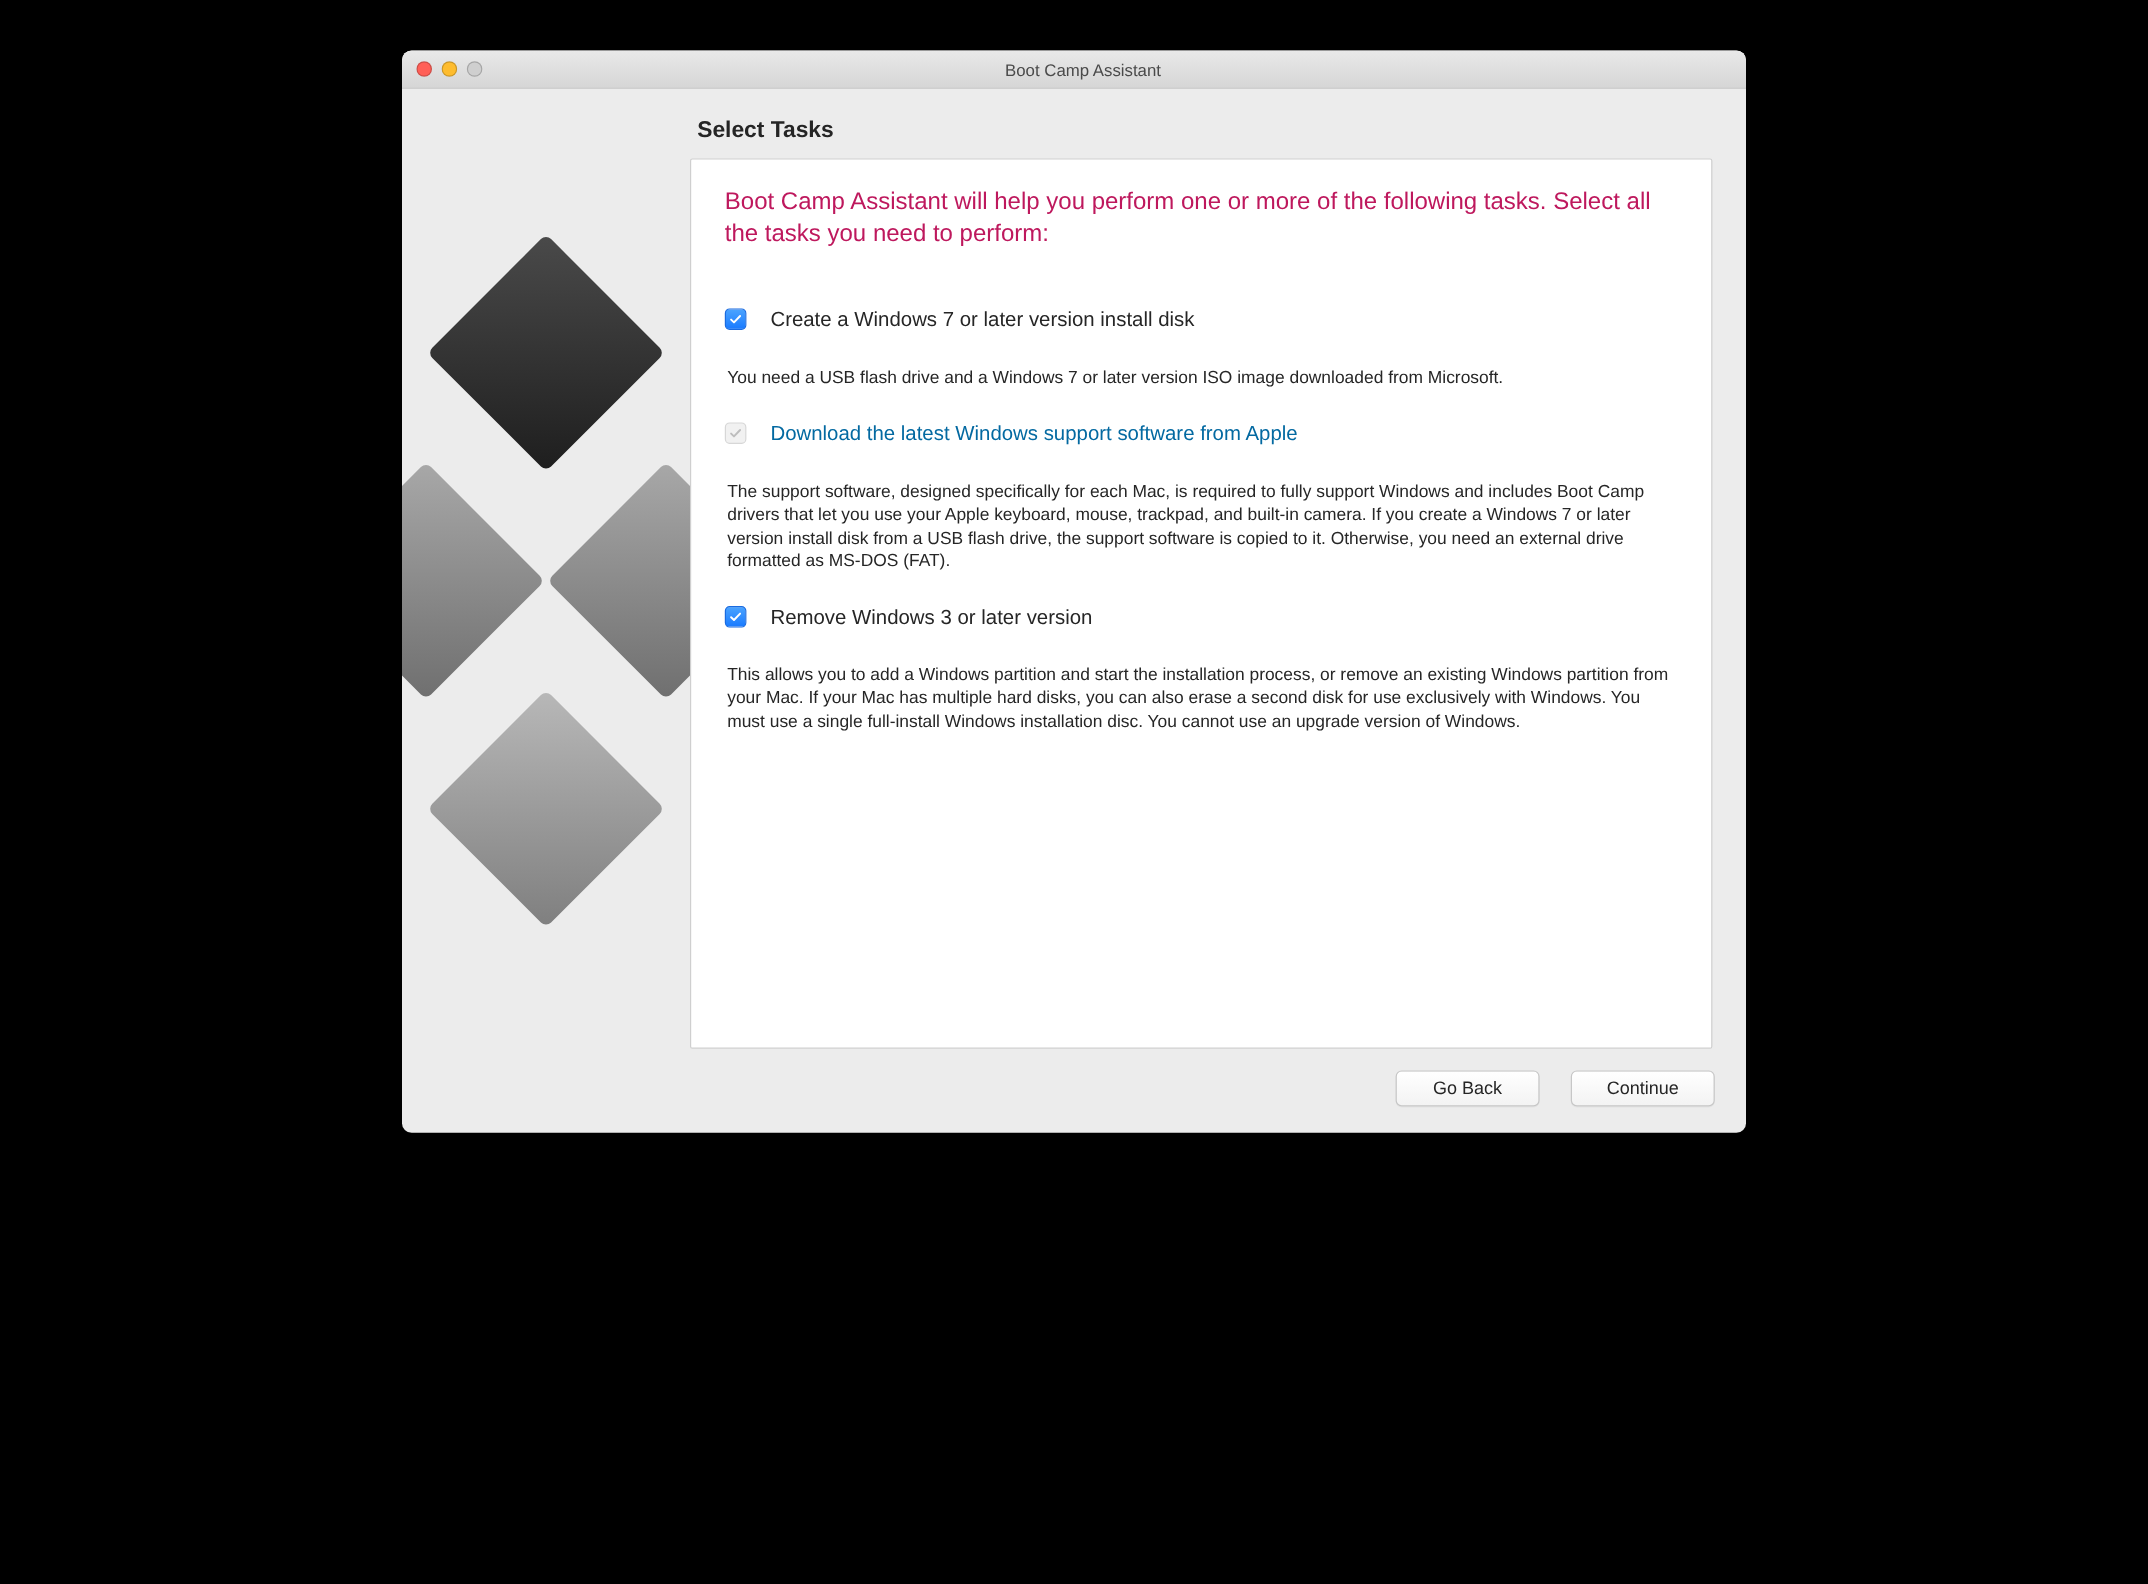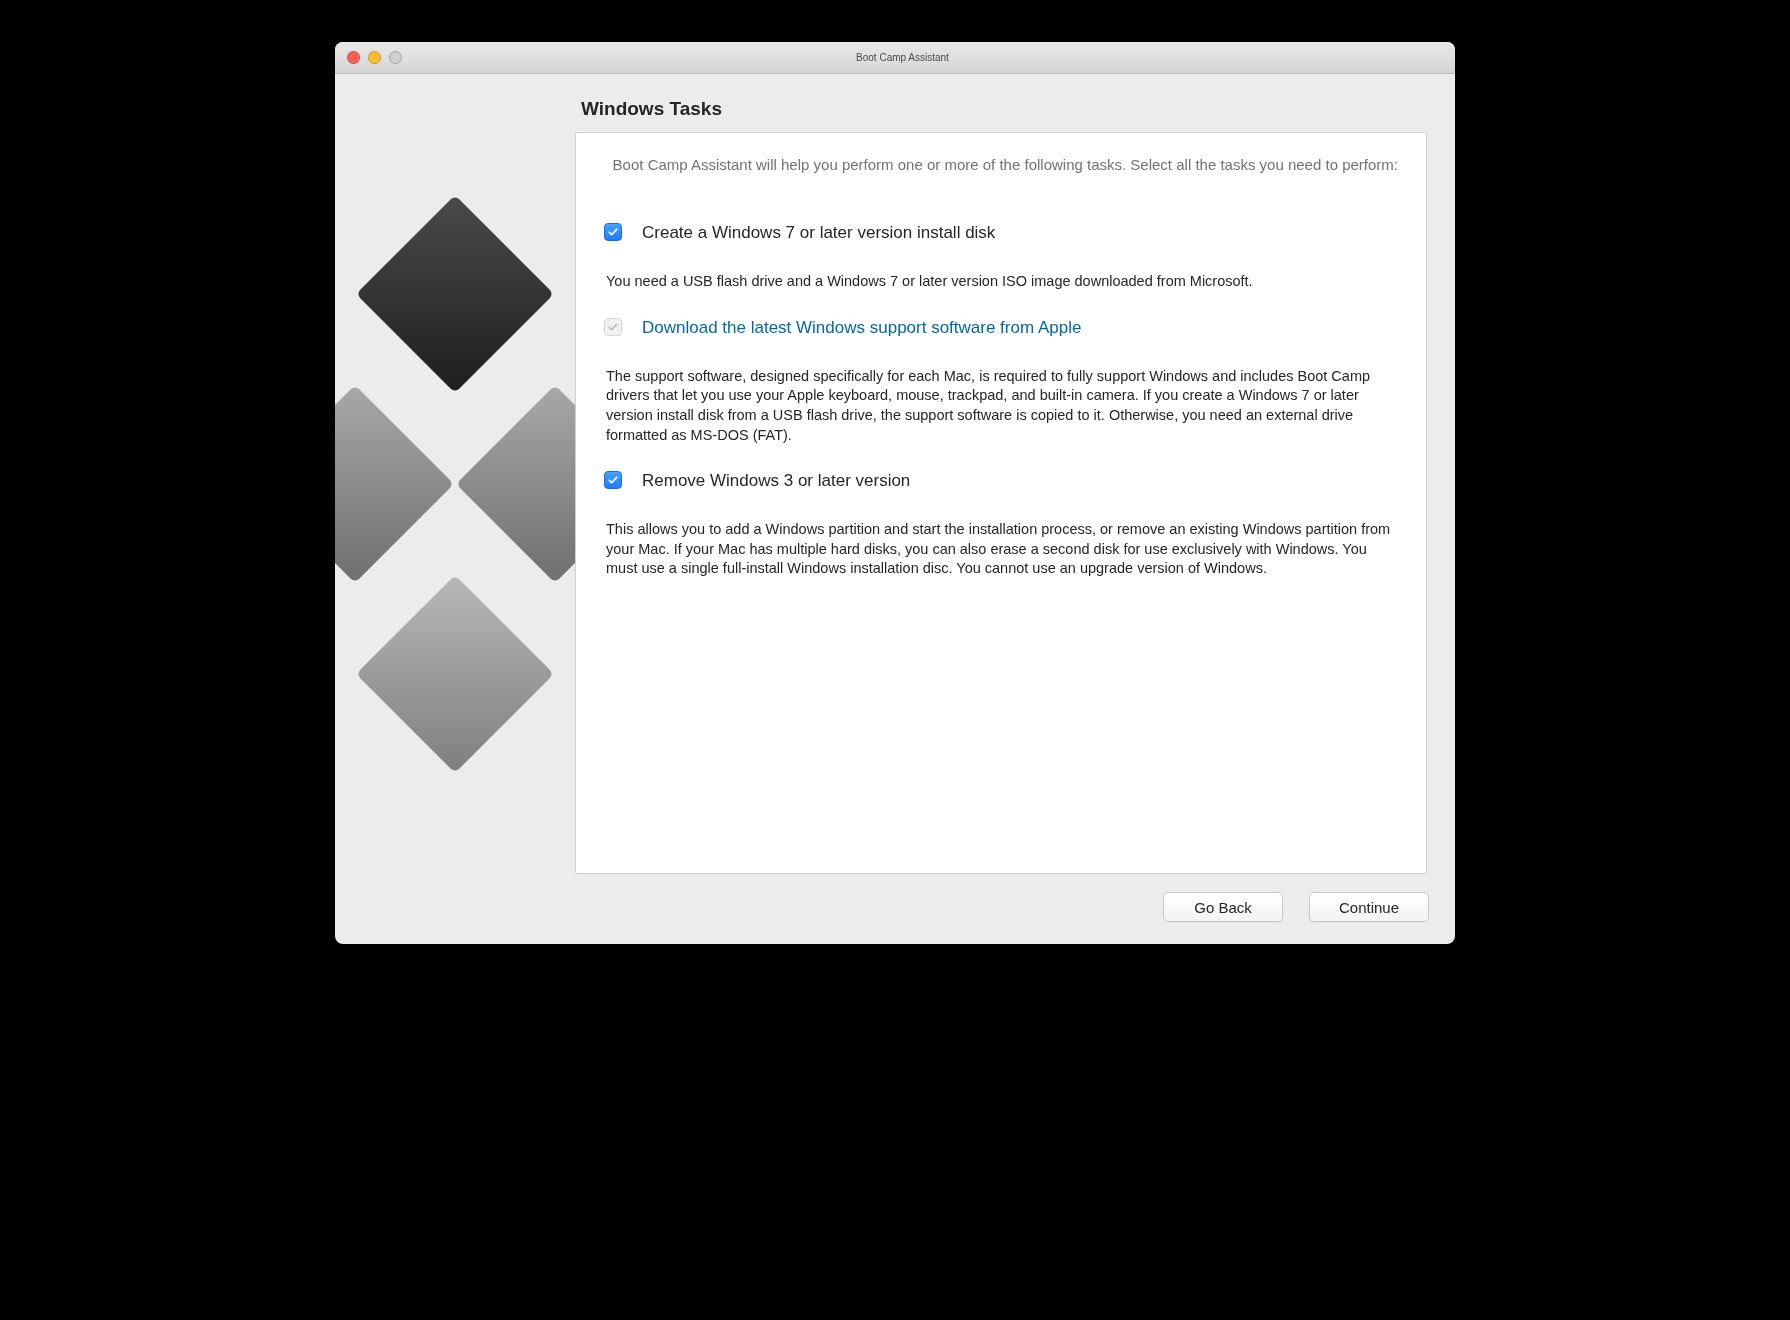--- a/index.html
+++ b/index.html
@@ -39,21 +39,21 @@
     width: 13px; height: 13px; border-radius: 50%;
     border: 0.5px solid rgba(0,0,0,0.2);
   }
   .tl.red { background: #ff5f57; }
   .tl.yellow { background: #febc2e; }
   .tl.green { background: #cfcfcf; }
   .titlebar-title {
     position: absolute;
     left: 0; right: 0;
     text-align: center;
-    font-size: 10px;
+    font-size: 14px;
     color: #4a4a4a;
     font-weight: 400;
     pointer-events: none;
     padding-left: 15px;
   }
   .window-body {
     display: flex;
     padding: 0;
     position: relative;
     height: 800px;
@@ -109,25 +109,24 @@
   }
   .content-box {
     background: #fff;
     border: 1px solid #cfcfcf;
     border-radius: 2px;
     padding: 22px 28px 28px 28px;
     flex: 1;
     overflow: auto;
   }
   .intro {
-    font-size: 15px;
-    color: #737373;
+    font-size: 20px;
+    color: #be185d;
     line-height: 1.35;
     margin-bottom: 48px;
-    text-align: right;
   }
   .task {
     margin-bottom: 26px;
   }
   .task-head {
     display: flex;
     gap: 20px;
     margin-bottom: 6px;
   }
   .chk {
@@ -202,21 +201,21 @@
     <div class="sidebar">
       <div class="bootcamp-icon">
         <div class="diamond d-top"></div>
         <div class="diamond d-left"></div>
         <div class="diamond d-right"></div>
         <div class="diamond d-bottom"></div>
       </div>
     </div>
 
     <div class="main">
-      <div class="page-title">Windows Tasks</div>
+      <div class="page-title">Select Tasks</div>
 
       <div class="content-box">
         <div class="intro">Boot Camp Assistant will help you perform one or more of the following tasks. Select all the tasks you need to perform:</div>
 
         <div class="task">
           <div class="task-head">
             <span class="chk enabled">
               <svg viewBox="0 0 16 16">
                   <path d="M3 8.5 L6.2 11.5 L13 4.5" fill="none" stroke-width="2.2" stroke-linecap="round" stroke-linejoin="round"></path>
                 </svg>

